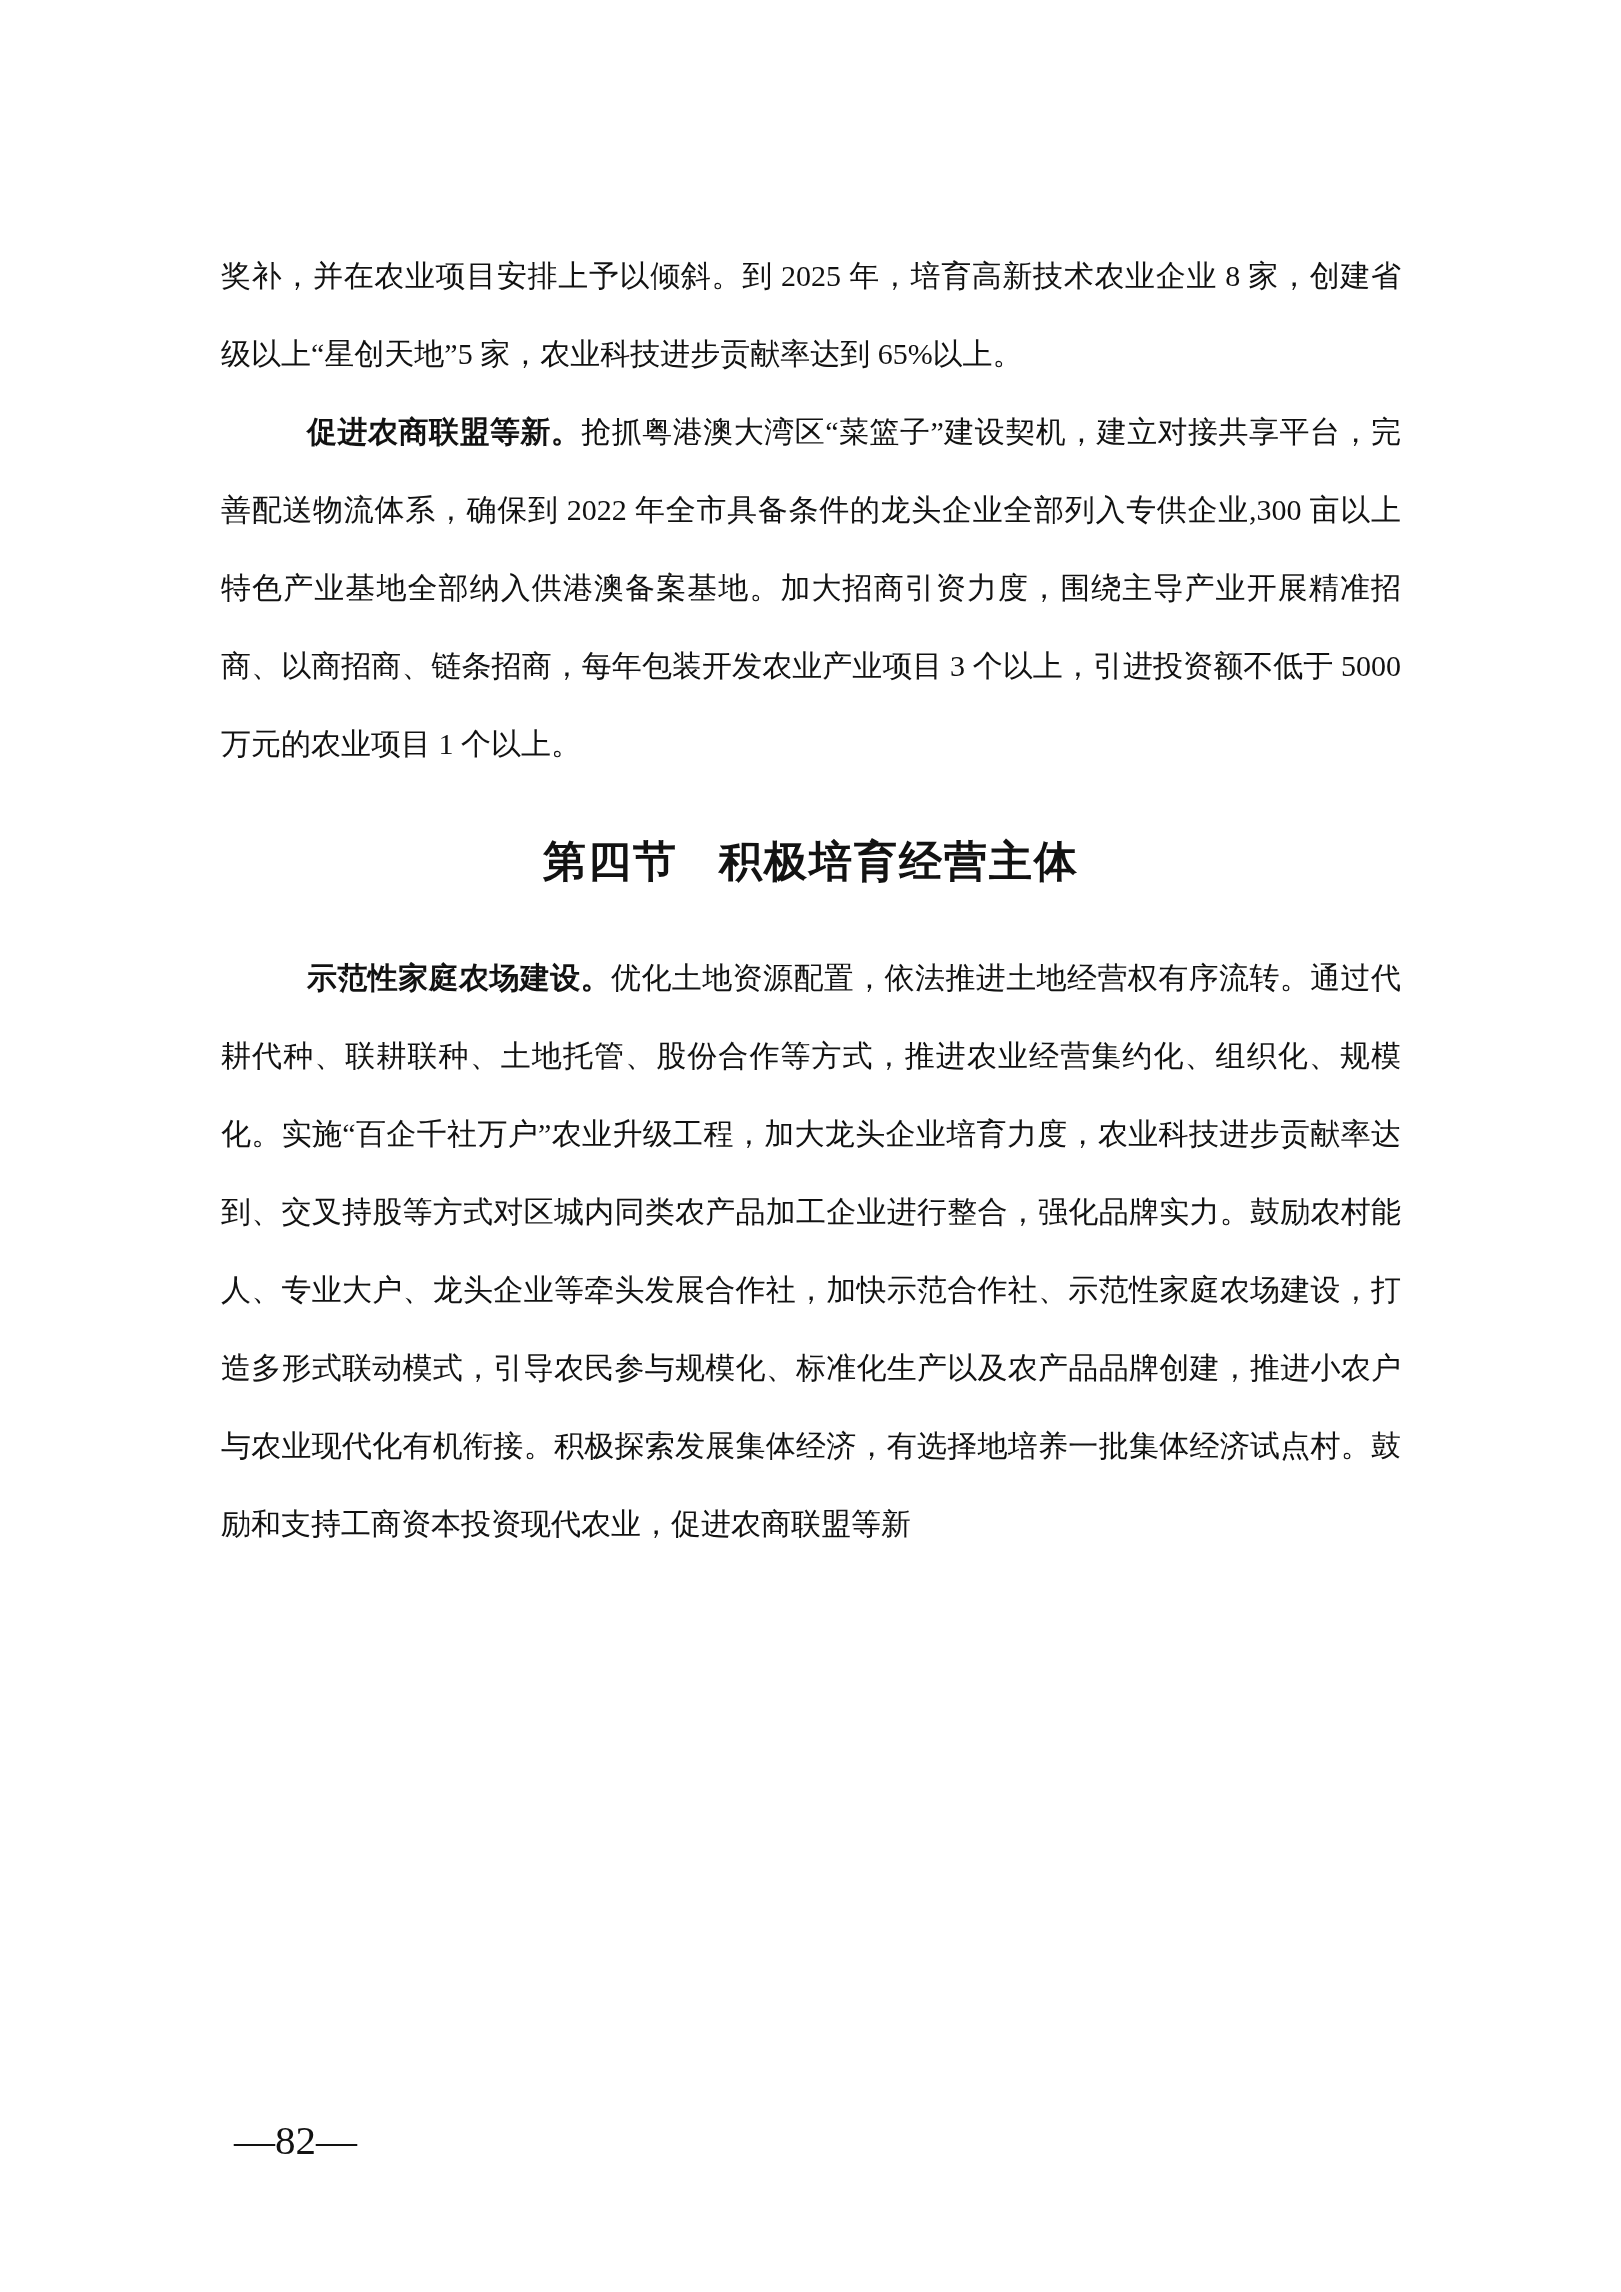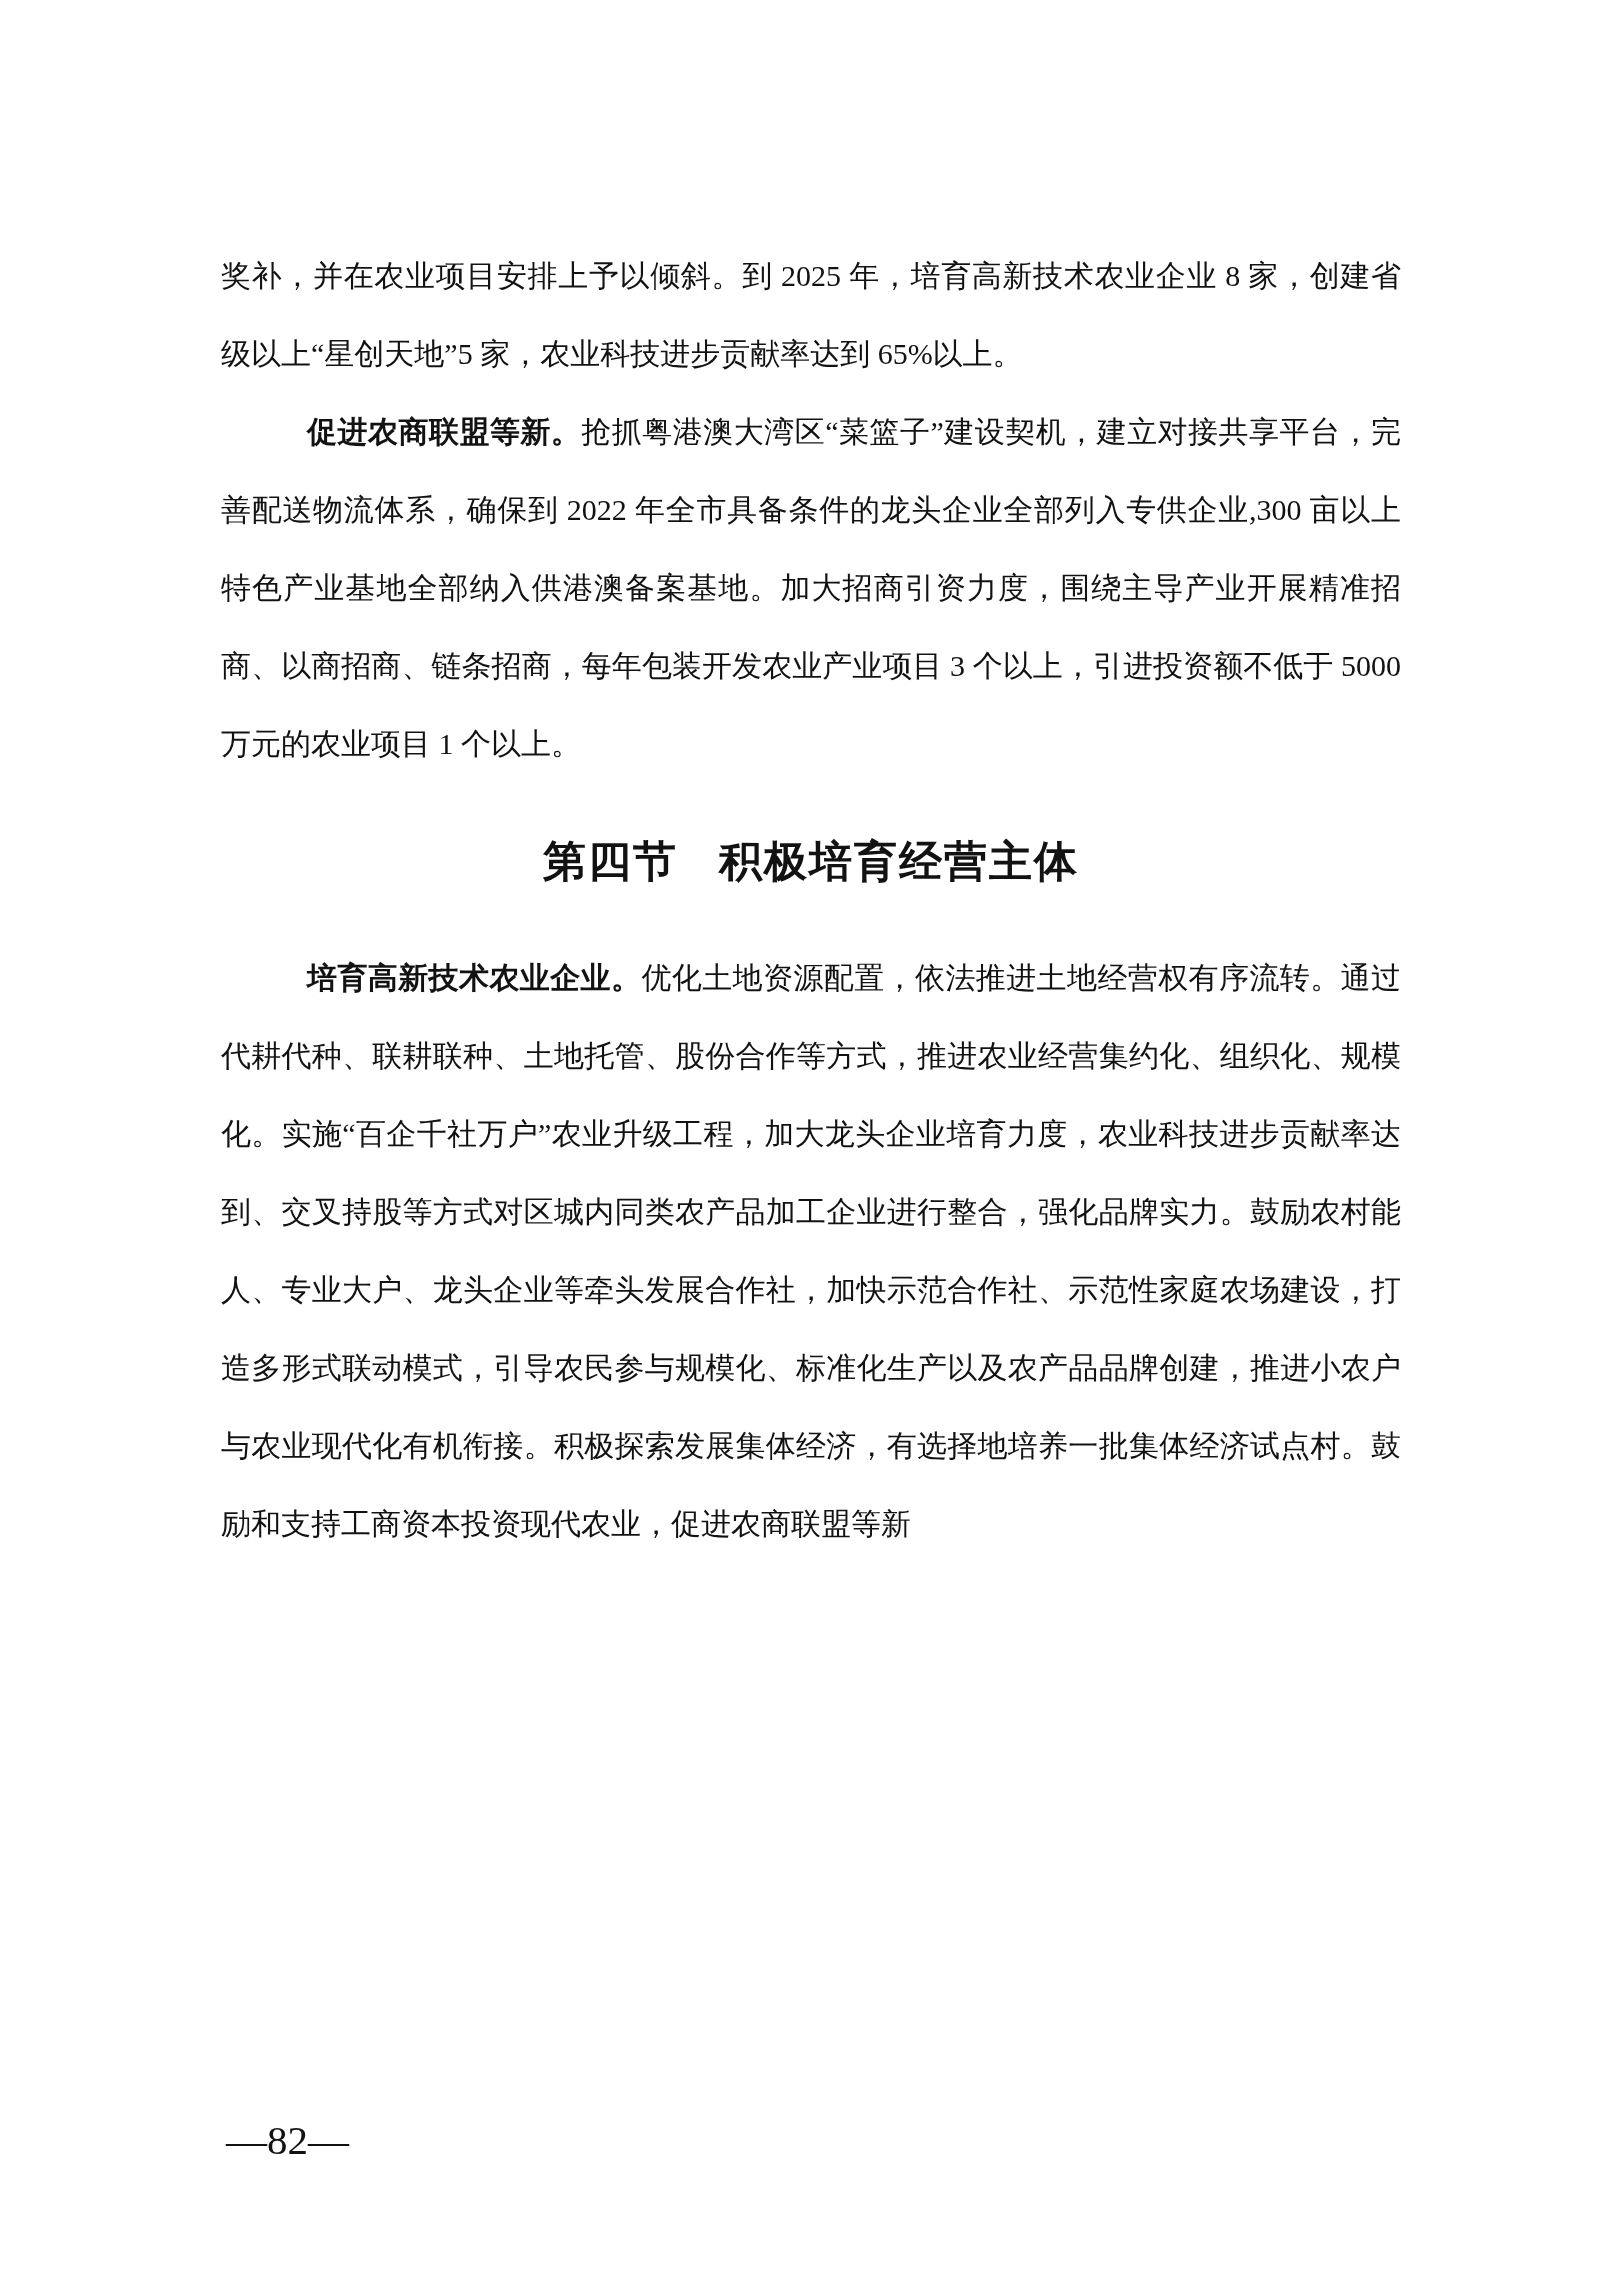--- a/index.html
+++ b/index.html
@@ -41,37 +41,37 @@
     font-weight: 700;
     font-family: "Liberation Sans", "DejaVu Sans", sans-serif;
     text-align: center;
     letter-spacing: 2px;
   }
   .heading-title {
     margin-left: 41px;
   }
   .page-footer {
     position: absolute;
-    left: 226px;
+    left: 234px;
     top: 2117px;
     font-size: 41px;
     line-height: 47px;
     color: #121212;
     font-family: "Liberation Serif", "DejaVu Serif", serif;
   }
 </style>
 </head>
 <body>
 
 <div class="page-content">
 
   <p class="body-para no-indent"><span>奖补，并在农业项目安排上予以倾斜。到 2025 年，培育高新技术农业企业 8 家，创建省级以上“星创天地”5 家，农业科技进步贡献率达到 65%以上。</span></p>
 
   <p class="body-para"><span class="lead-bold">促进农商联盟等新。</span><span>抢抓粤港澳大湾区“菜篮子”建设契机，建立对接共享平台，完善配送物流体系，确保到 2022 年全市具备条件的龙头企业全部列入专供企业,300 亩以上特色产业基地全部纳入供港澳备案基地。加大招商引资力度，围绕主导产业开展精准招商、以商招商、链条招商，每年包装开发农业产业项目 3 个以上，引进投资额不低于 5000 万元的农业项目 1 个以上。</span></p>
 
   <h2 class="section-heading"><span>第四节</span><span class="heading-title">积极培育经营主体</span></h2>
 
-  <p class="body-para"><span class="lead-bold">培育高新技术农业企业。</span><span>优化土地资源配置，依法推进土地经营权有序流转。通过代耕代种、联耕联种、土地托管、股份合作等方式，推进农业经营集约化、组织化、规模化。实施“百企千社万户”农业升级工程，加大龙头企业培育力度，农业科技进步贡献率达到、交叉持股等方式对区城内同类农产品加工企业进行整合，强化品牌实力。鼓励农村能人、专业大户、龙头企业等牵头发展合作社，加快示范合作社、示范性家庭农场建设，打造多形式联动模式，引导农民参与规模化、标准化生产以及农产品品牌创建，推进小农户与农业现代化有机衔接。积极探索发展集体经济，有选择地培养一批集体经济试点村。鼓励和支持工商资本投资现代农业，促进农商联盟等新</span></p>
+  <p class="body-para"><span class="lead-bold">示范性家庭农场建设。</span><span>优化土地资源配置，依法推进土地经营权有序流转。通过代耕代种、联耕联种、土地托管、股份合作等方式，推进农业经营集约化、组织化、规模化。实施“百企千社万户”农业升级工程，加大龙头企业培育力度，农业科技进步贡献率达到、交叉持股等方式对区城内同类农产品加工企业进行整合，强化品牌实力。鼓励农村能人、专业大户、龙头企业等牵头发展合作社，加快示范合作社、示范性家庭农场建设，打造多形式联动模式，引导农民参与规模化、标准化生产以及农产品品牌创建，推进小农户与农业现代化有机衔接。积极探索发展集体经济，有选择地培养一批集体经济试点村。鼓励和支持工商资本投资现代农业，促进农商联盟等新</span></p>
 
 </div>
 
 <div class="page-footer">—82—</div>
 
 
 </body></html>

